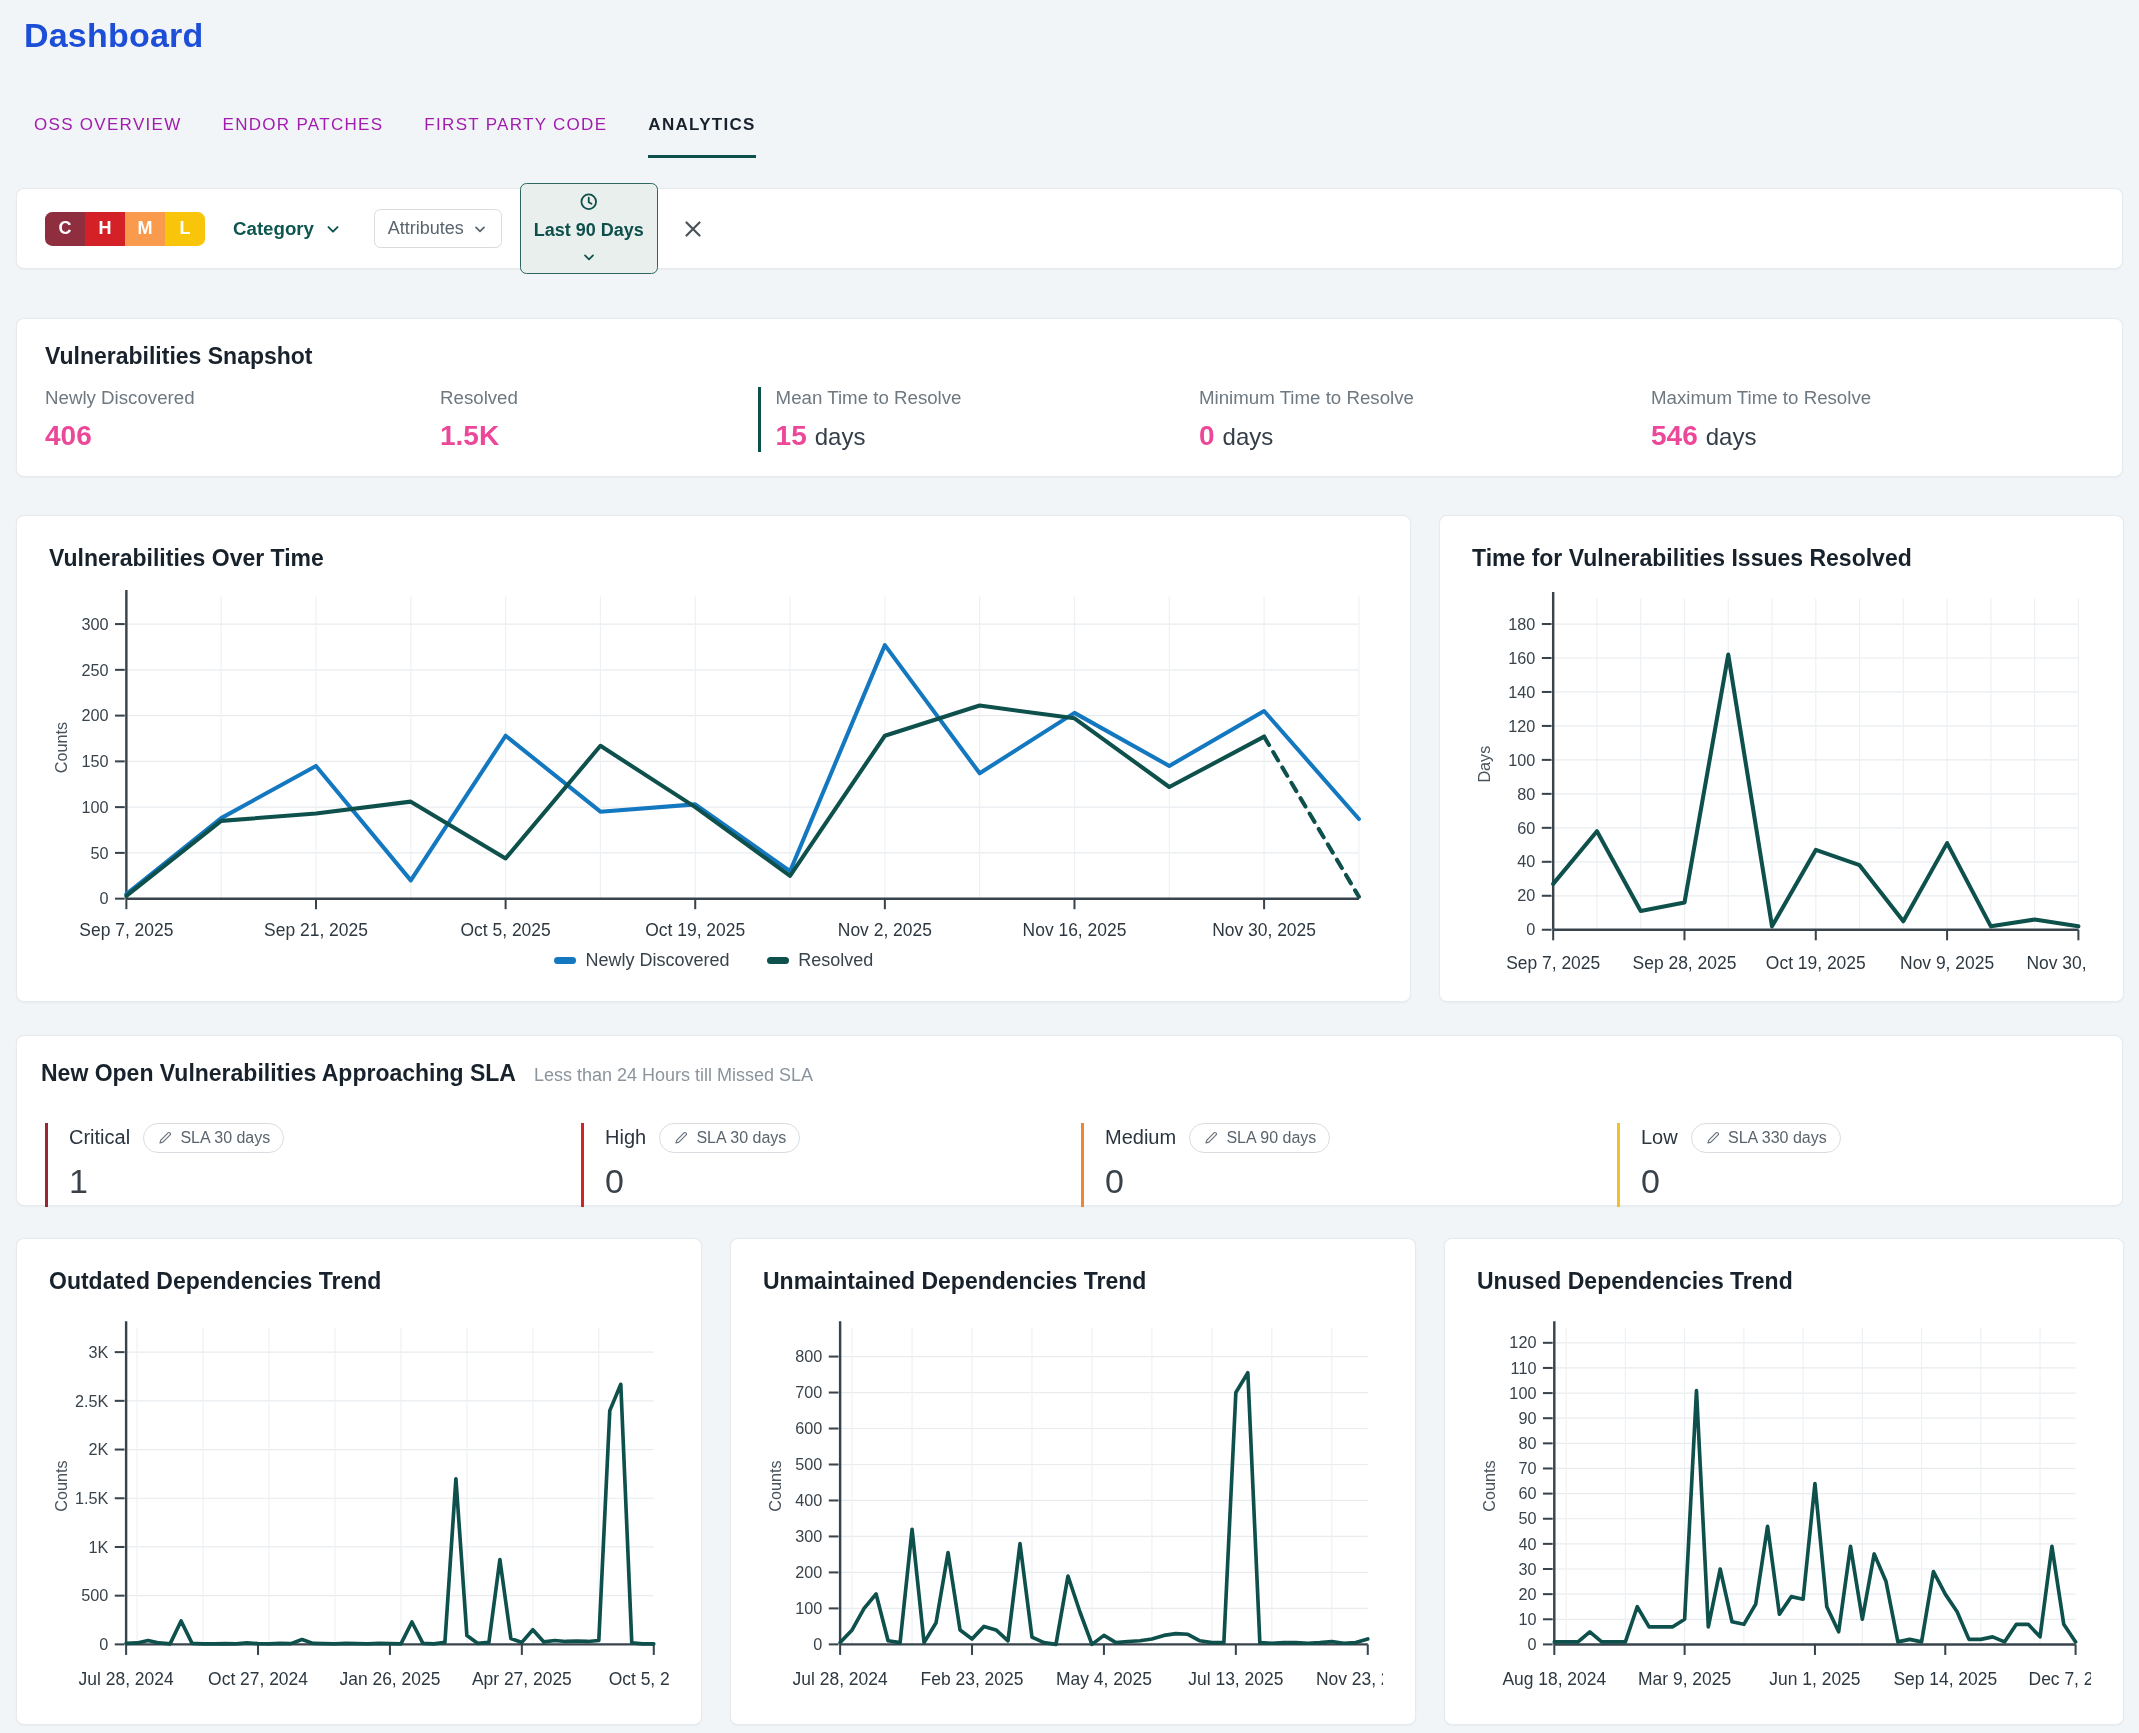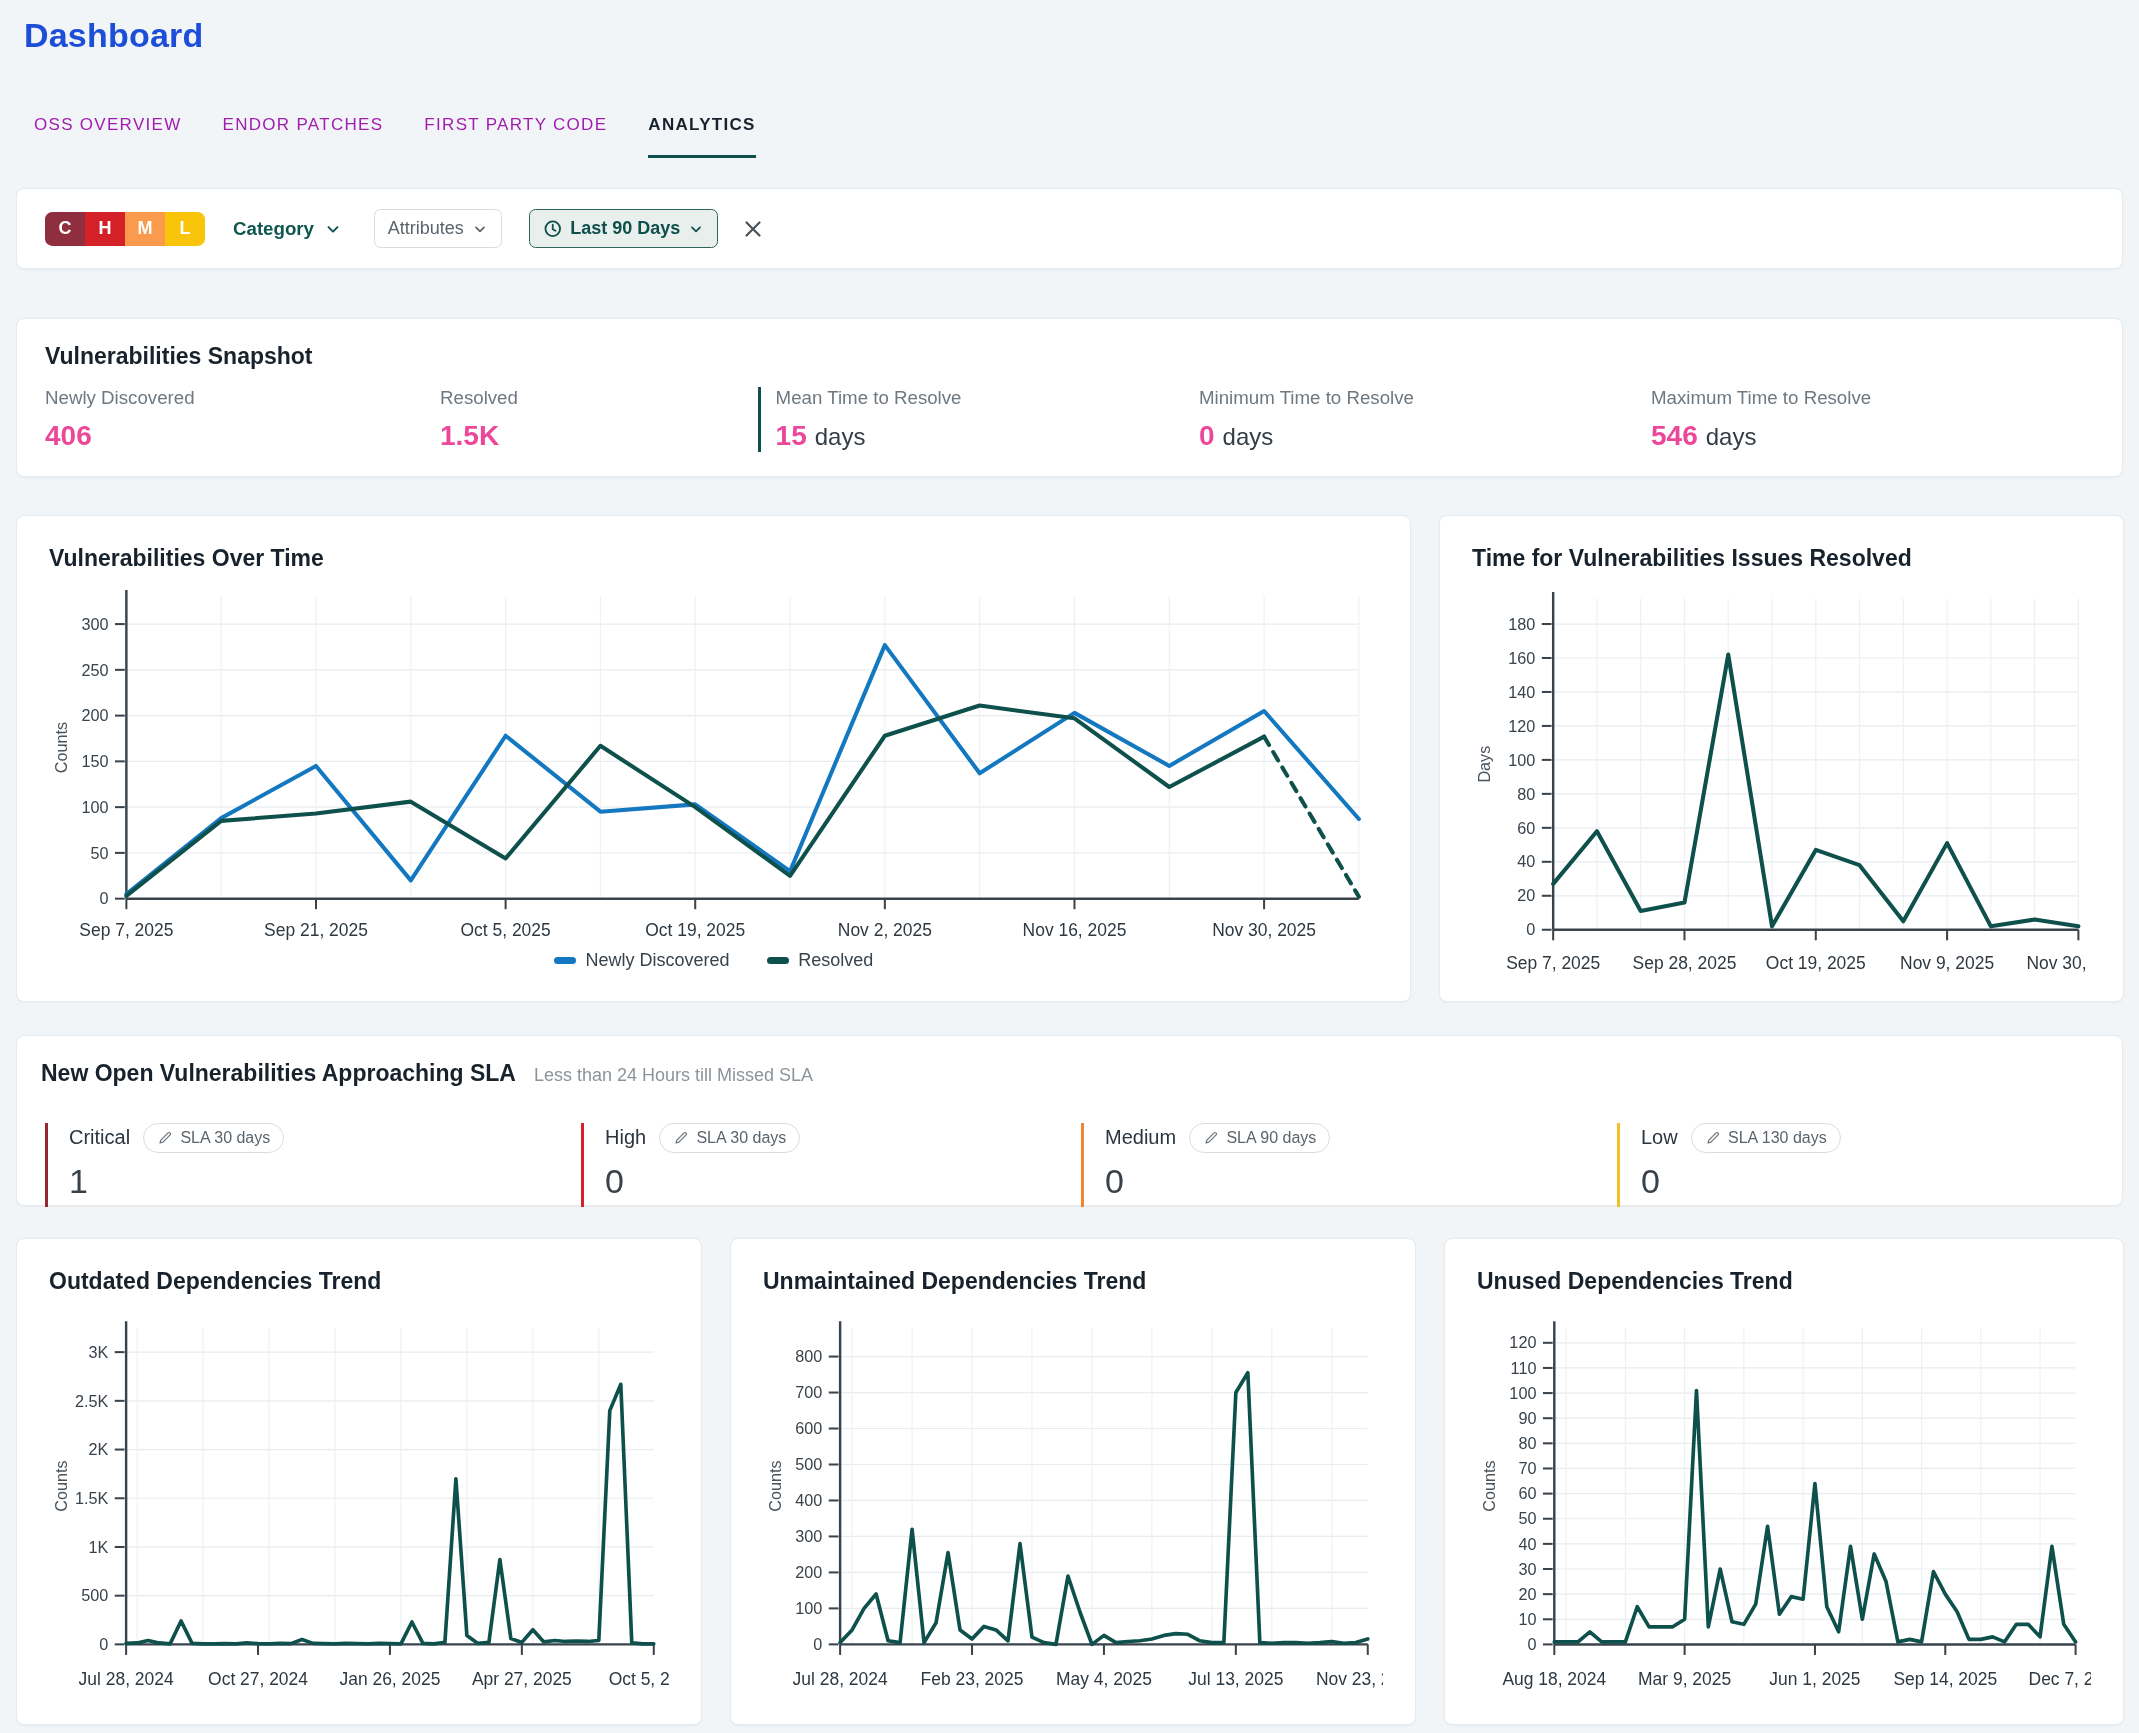--- a/index.html
+++ b/index.html
@@ -15,21 +15,21 @@
 
   .card { position: absolute; background: #ffffff; border: 0.8px solid #e7ebee; border-radius: 8px; box-shadow: 0 0.8px 1.6px rgba(18,28,38,0.04); }
 
   
   .filter-bar { left: 16px; top: 188px; width: 2107px; height: 81px; display: flex; align-items: center; padding: 0 28px; }
   .sev-group { display: flex; border-radius: 7.3px; overflow: hidden; cursor: pointer; }
   .sev-chip { width: 40px; height: 34px; display: flex; align-items: center; justify-content: center; color: #fff; font-size: 18px; font-weight: 700; }
   .dd-category { margin-left: 28px; display: flex; align-items: center; gap: 9.7px; color: #0d564f; font-size: 18.7px; font-weight: 600; cursor: pointer; }
   .chip { display: flex; align-items: center; gap: 8px; border-radius: 6.5px; padding: 8px 13px; font-size: 18px; cursor: pointer; }
   .chip-attributes { margin-left: 32px; border: 1.6px solid #d8dcdf; color: #5a646d; justify-content: space-between; }
-  .chip-timerange { margin-left: 27px; border: 1.6px solid #2d665f; background: #e9efec; color: #0d4f4b; font-weight: 600; }
+  .chip-timerange { margin-left: 18px; border: 1.6px solid #2d665f; background: #e9efec; color: #0d4f4b; font-weight: 600; flex-direction: column; }
   .icon-close { margin-left: 23px; cursor: pointer; }
 
   
   .snapshot { left: 16px; top: 318px; width: 2107px; height: 159px; }
   .card h2 { font-size: 23px; font-weight: 600; color: #18222c; }
   .snapshot h2 { position: absolute; left: 28px; top: 24px; }
   .stat { position: absolute; top: 68px; }
   .stat .stat-label { font-size: 18.7px; color: #6e7880; margin-bottom: 11.4px; }
   .stat .stat-value { font-size: 28px; font-weight: 600; color: #ec4899; }
   .stat .stat-unit { font-size: 24px; font-weight: 400; color: #343e48; margin-left: 8px; }
@@ -322,21 +322,21 @@
       </div>
       <div class="sla-value">0</div>
     </div>
     <div class="sla-item" style="left: 1600px; border-left-color: rgb(242, 193, 42);">
       <div class="sla-item-head">
         <span class="sla-label">Low</span>
         <span class="sla-pill">
           <svg width="16" height="16" viewBox="0 0 24 24">
               <path d="M4.5 19.5l1.3-4.4L16.6 4.3a1.9 1.9 0 0 1 2.7 0l.4.4a1.9 1.9 0 0 1 0 2.7L8.9 18.2 4.5 19.5z" fill="none" stroke="#6a737b" stroke-width="1.8" stroke-linejoin="round"></path>
             </svg>
-          <span>SLA 130 days</span>
+          <span>SLA 330 days</span>
         </span>
       </div>
       <div class="sla-value">0</div>
     </div>
   </div>
 
   <div class="card chart-card card-outdated">
     <h2>Outdated Dependencies Trend</h2>
     <div class="chart-wrap">
         <svg width="621" height="393" viewBox="0 0 765 484">

